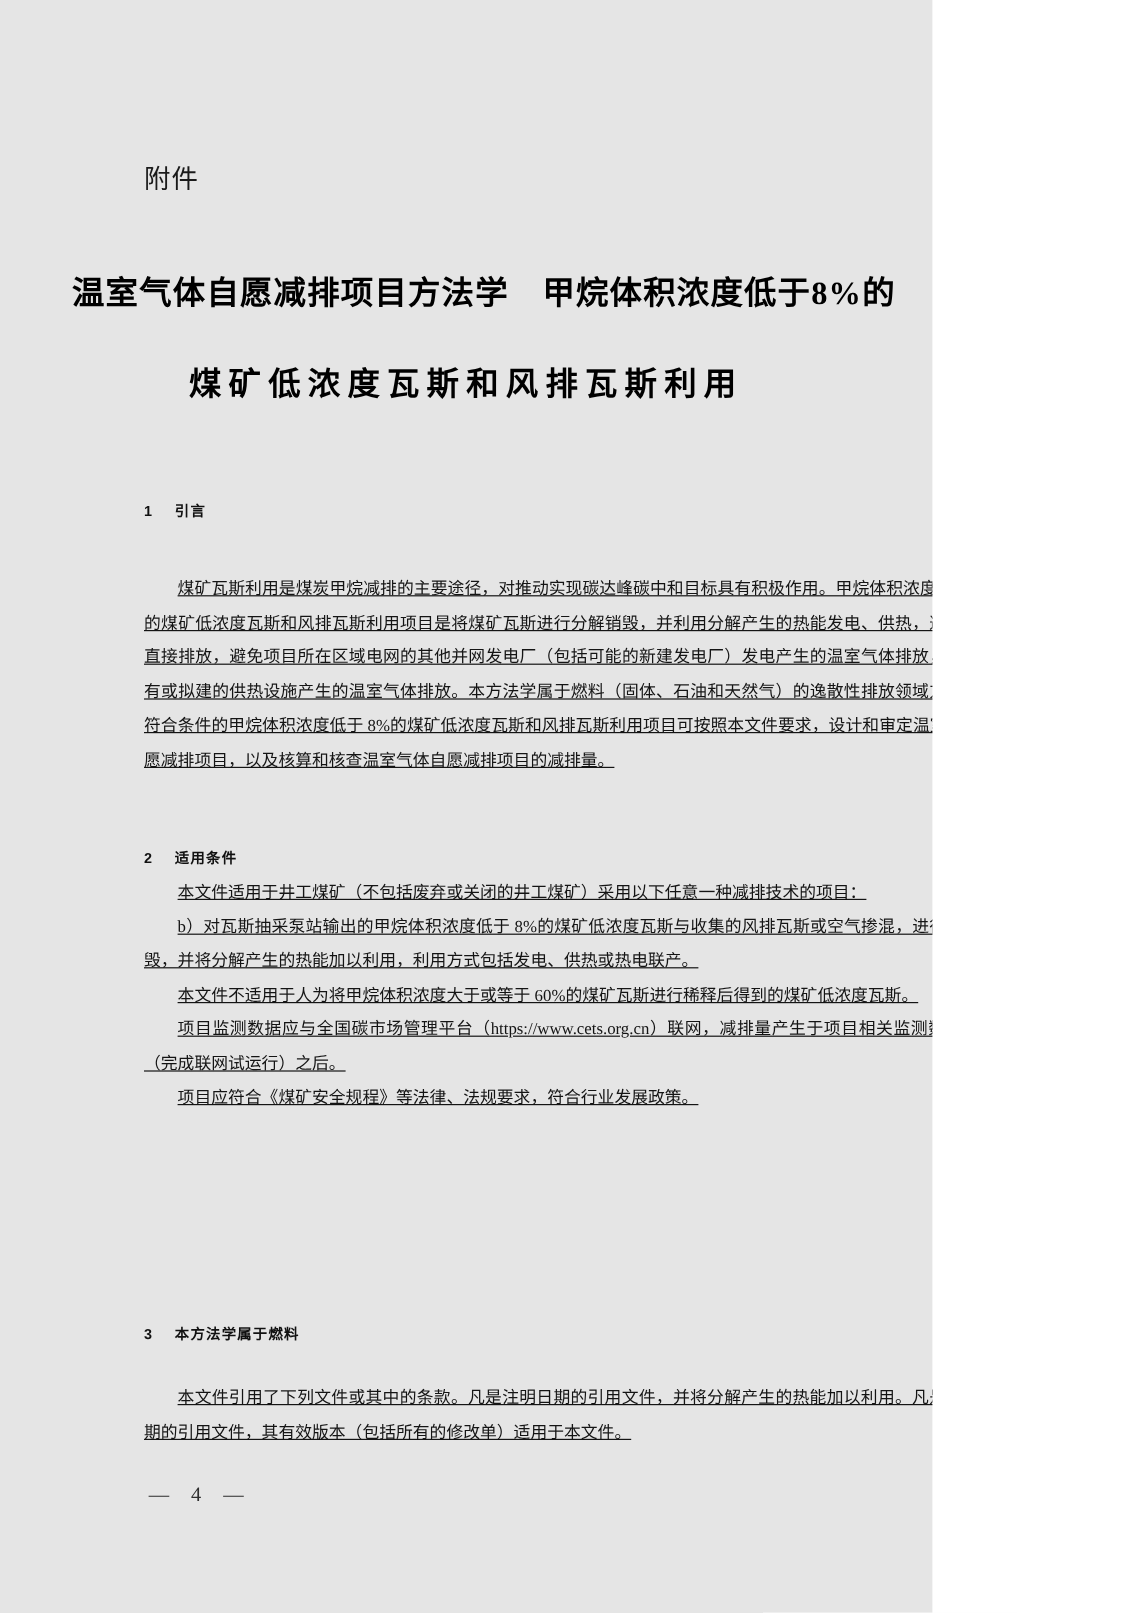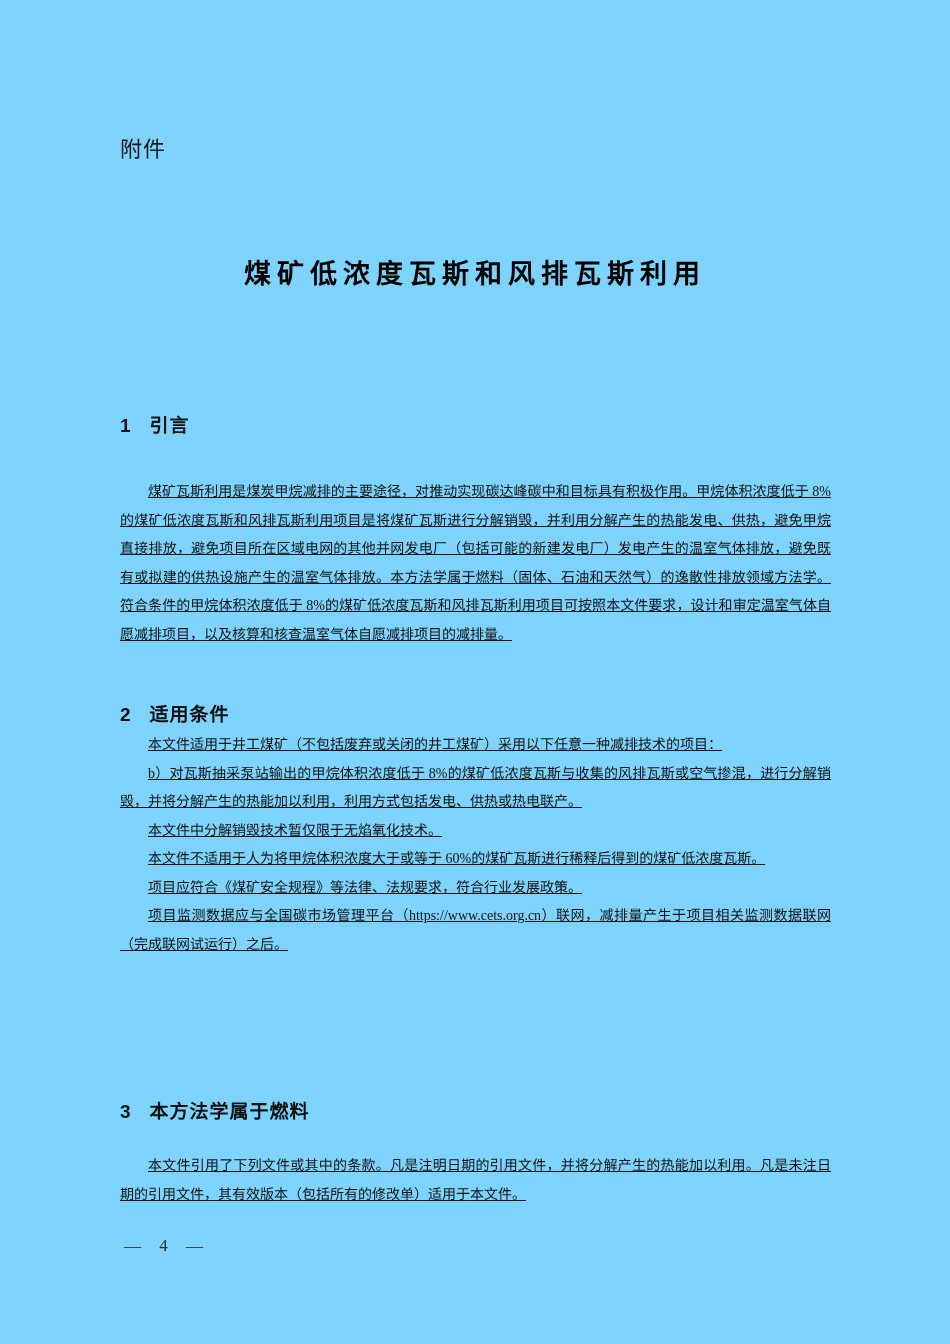--- a/index.html
+++ b/index.html
@@ -2,23 +2,23 @@
 <html lang="zh-CN"><head>
 <meta charset="utf-8">
 <style>
   html, body {
     margin: 0;
     padding: 0;
     background: #ffffff;
   }
   .page {
     position: relative;
-    width: 950px;
+    width: 777px;
     height: 1344px;
-    background: #7dd3fc;
+    background: #e5e5e5;
     font-family: "Liberation Serif", serif;
     color: #161616;
     overflow: hidden;
   }
   .attachment {
     position: absolute;
     left: 120px;
     top: 137px;
     font-family: "Liberation Sans", sans-serif;
     font-size: 22px;
@@ -51,21 +51,21 @@
   }
   .doc-title .t3 {
     font-size: 26px;
     line-height: 46px;
     letter-spacing: 2px;
   }
   .section-heading {
     position: absolute;
     left: 120px;
     font-family: "Liberation Sans", sans-serif;
-    font-size: 19px;
+    font-size: 12px;
     font-weight: 600;
     line-height: 24px;
     color: #111111;
   }
   .section-heading .sec-num {
     display: inline-block;
     margin-right: 19px;
   }
   .section-heading .sec-label {
     letter-spacing: 1px;
@@ -97,42 +97,42 @@
   }
 </style>
 </head>
 <body>
 
 <div class="page">
 
   <div class="attachment">附件</div>
 
   <div class="doc-title">
+    <div class="t1">温室气体自愿减排项目方法学　甲烷体积浓度低于8%的</div>
     <div class="t2">煤矿低浓度瓦斯和风排瓦斯利用</div>
   </div>
 
   <div class="section-heading" style="top:414px">
     <span class="sec-num">1</span><span class="sec-label">引言</span>
   </div>
 
   <div class="body-block" style="top:478px">
     <p>煤矿瓦斯利用是煤炭甲烷减排的主要途径，对推动实现碳达峰碳中和目标具有积极作用。甲烷体积浓度低于 8%的煤矿低浓度瓦斯和风排瓦斯利用项目是将煤矿瓦斯进行分解销毁，并利用分解产生的热能发电、供热，避免甲烷直接排放，避免项目所在区域电网的其他并网发电厂（包括可能的新建发电厂）发电产生的温室气体排放，避免既有或拟建的供热设施产生的温室气体排放。本方法学属于燃料（固体、石油和天然气）的逸散性排放领域方法学。符合条件的甲烷体积浓度低于 8%的煤矿低浓度瓦斯和风排瓦斯利用项目可按照本文件要求，设计和审定温室气体自愿减排项目，以及核算和核查温室气体自愿减排项目的减排量。</p>
   </div>
 
   <div class="section-heading" style="top:703px">
     <span class="sec-num">2</span><span class="sec-label">适用条件</span>
   </div>
 
   <div class="body-block" style="top:731px">
     <p>本文件适用于井工煤矿（不包括废弃或关闭的井工煤矿）采用以下任意一种减排技术的项目：</p>
     <p>b）对瓦斯抽采泵站输出的甲烷体积浓度低于 8%的煤矿低浓度瓦斯与收集的风排瓦斯或空气掺混，进行分解销毁，并将分解产生的热能加以利用，利用方式包括发电、供热或热电联产。</p>
-    <p>本文件中分解销毁技术暂仅限于无焰氧化技术。</p>
     <p>本文件不适用于人为将甲烷体积浓度大于或等于 60%的煤矿瓦斯进行稀释后得到的煤矿低浓度瓦斯。</p>
+    <p>项目监测数据应与全国碳市场管理平台（https://www.cets.org.cn）联网，减排量产生于项目相关监测数据联网（完成联网试运行）之后。</p>
     <p>项目应符合《煤矿安全规程》等法律、法规要求，符合行业发展政策。</p>
-    <p>项目监测数据应与全国碳市场管理平台（https://www.cets.org.cn）联网，减排量产生于项目相关监测数据联网（完成联网试运行）之后。</p>
   </div>
 
   <div class="section-heading" style="top:1100px">
     <span class="sec-num">3</span><span class="sec-label">本方法学属于燃料</span>
   </div>
 
   <div class="body-block" style="top:1152px">
     <p>本文件引用了下列文件或其中的条款。凡是注明日期的引用文件，并将分解产生的热能加以利用。凡是未注日期的引用文件，其有效版本（包括所有的修改单）适用于本文件。</p>
   </div>
 

